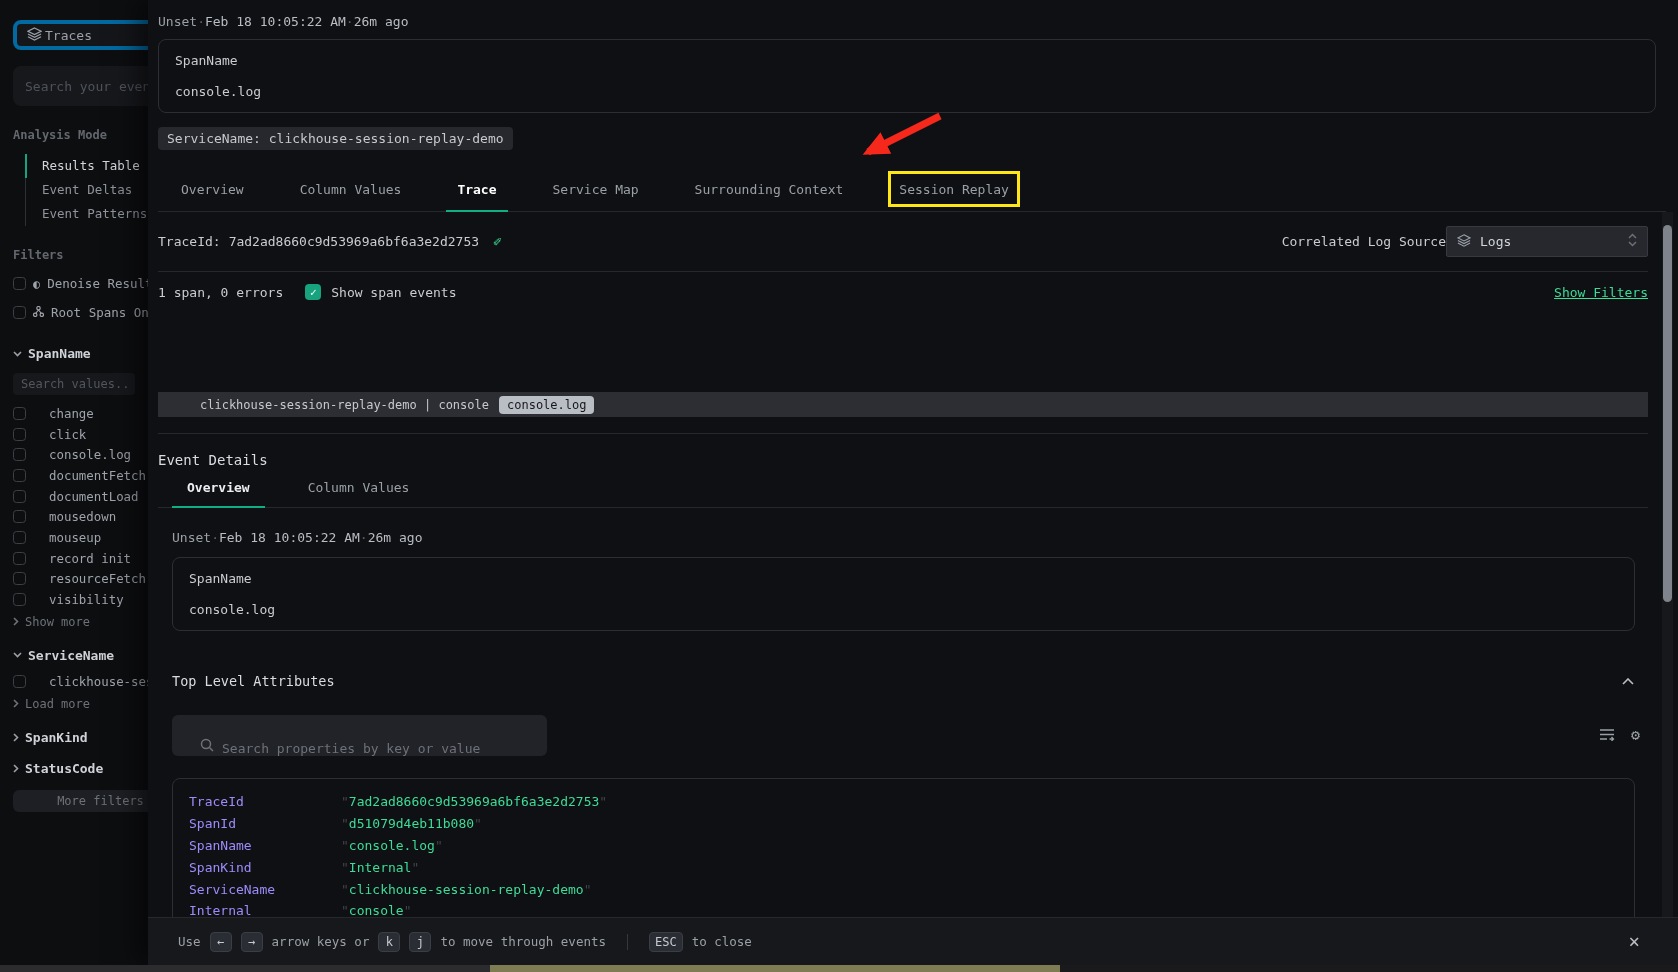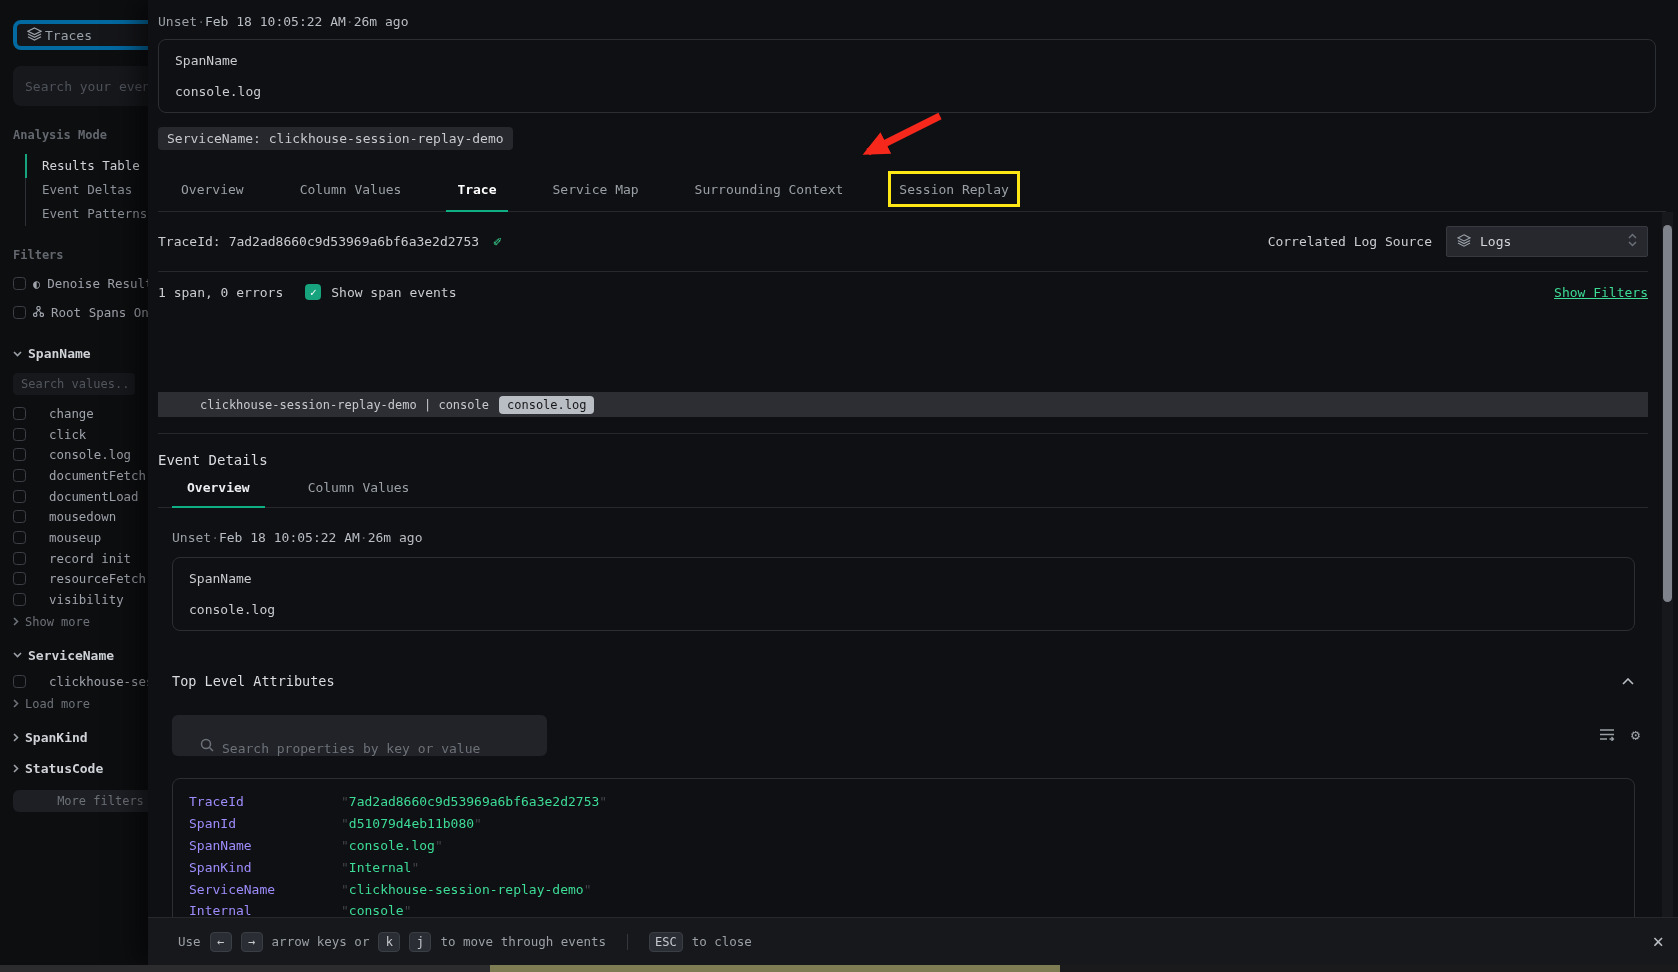--- a/index.html
+++ b/index.html
@@ -46,21 +46,21 @@
   .tab.active { color:#ffffff; font-weight:bold; }
   .tab.active::after { content:""; position:absolute; left:0; right:0; bottom:-1px; height:2px; background:#0fae84; }
   .tab-highlight { border:3px solid #ffe715; padding:5px 8px 6px 8px; margin:0 34px 4px 0; display:inline-block; }
   .tab-highlight .tab { margin:0; padding:0; }
   .red-arrow { position:absolute; left:690px; top:104px; width:120px; height:64px; pointer-events:none; }
 
   .drawer-body { flex:1 1 auto; position:relative; overflow:hidden; padding:0 30px 0 10px; }
   .trace-toolbar { display:flex; align-items:center; justify-content:space-between; padding:14px 0; border-bottom:1px solid #26282c; }
   .traceid-wrap { display:flex; align-items:center; gap:14px; color:#c9ccd1; font-size:13px; }
   .pencil { color:#3ddc97; font-size:14px; display:inline-block; transform:scaleY(-1); cursor:pointer; }
-  .logsource-wrap { display:flex; align-items:center; gap:14px; }
+  .logsource-wrap { display:flex; align-items:center; }
   .logsource-label { color:#c9ccd1; font-size:13px; }
   .log-select { width:202px; height:31px; background:#26282d; border:1px solid #36393f; border-radius:2px; display:flex; align-items:center; gap:9px; padding:0 10px; color:#d1d5db; font-size:13px; cursor:pointer; }
   .log-select .grow { flex:1; }
   .spans-row { display:flex; align-items:center; padding:12px 0; font-size:13px; color:#c9ccd1; }
   .cb-checked { width:16px; height:16px; border-radius:4px; background:#16a37e; color:#fff; font-size:11px; display:flex; align-items:center; justify-content:center; margin:0 10px 0 22px; cursor:pointer; }
   .show-filters { margin-left:auto; color:#3ddc97; font-size:13px; text-decoration:underline; cursor:pointer; }
   .timeline-gap { height:80px; }
   .waterfall-bar { height:25px; background:#2c2e33; display:flex; align-items:center; padding-left:42px; cursor:pointer; }
   .waterfall-bar .wf-label { color:#c6c9ce; font-size:12px; }
   .wf-badge { margin-left:10px; background:#b9bdc4; color:#17181a; font-size:12px; border-radius:4px; padding:2px 8px; }
@@ -84,21 +84,21 @@
   .gear { color:#9aa0a6; font-size:15px; line-height:1; cursor:pointer; }
   .attr-table { margin-top:22px; border:1px solid #2b2e33; border-radius:8px; width:1463px; min-height:400px; padding:12px 0 0 16px; }
   .attr-row { display:flex; height:21.8px; align-items:center; font-size:13px; }
   .attr-key { width:152px; color:#9e8cfc; flex:none; cursor:pointer; }
   .attr-val { color:#3ddc97; }
   .attr-val::before, .attr-val::after { content:'"'; color:#41444a; }
 
   .vscroll-track { position:absolute; top:0; right:5px; width:11px; height:100%; background:#17181b; }
   .vscroll-thumb { position:absolute; top:13px; left:1px; width:9px; height:377px; border-radius:4.5px; background:#7f838b; cursor:grab; }
 
-  .drawer-footer { flex:none; height:48px; border-top:1px solid #26282c; background:#17181b; display:flex; align-items:center; padding:0 14px 0 30px; color:#9aa0a6; font-size:12.5px; gap:9px; }
+  .drawer-footer { flex:none; height:48px; border-top:1px solid #26282c; background:#17181b; display:flex; align-items:center; padding:0 38px 0 30px; color:#9aa0a6; font-size:12.5px; gap:9px; }
   kbd { background:#2a2d33; border:1px solid #3a3e45; border-radius:4px; color:#c6c9ce; font-size:12px; min-width:22px; height:20px; display:inline-flex; align-items:center; justify-content:center; padding:0 5px; }
   .foot-sep { width:1px; height:16px; background:#34373d; margin:0 12px; }
   .close-x { margin-left:auto; color:#b9bdc4; font-size:19px; cursor:pointer; line-height:1; }
 
   .bottom-strip { position:absolute; left:0; bottom:0; width:1678px; height:7px;
     background:linear-gradient(to right, #2c2c2e 0%, #2c2c2e 29.2%, #7d7c52 29.2%, #7d7c52 63.2%, #1a1a1d 63.2%, #1a1a1d 100%); }
 </style>
 </head>
 <body>
 

